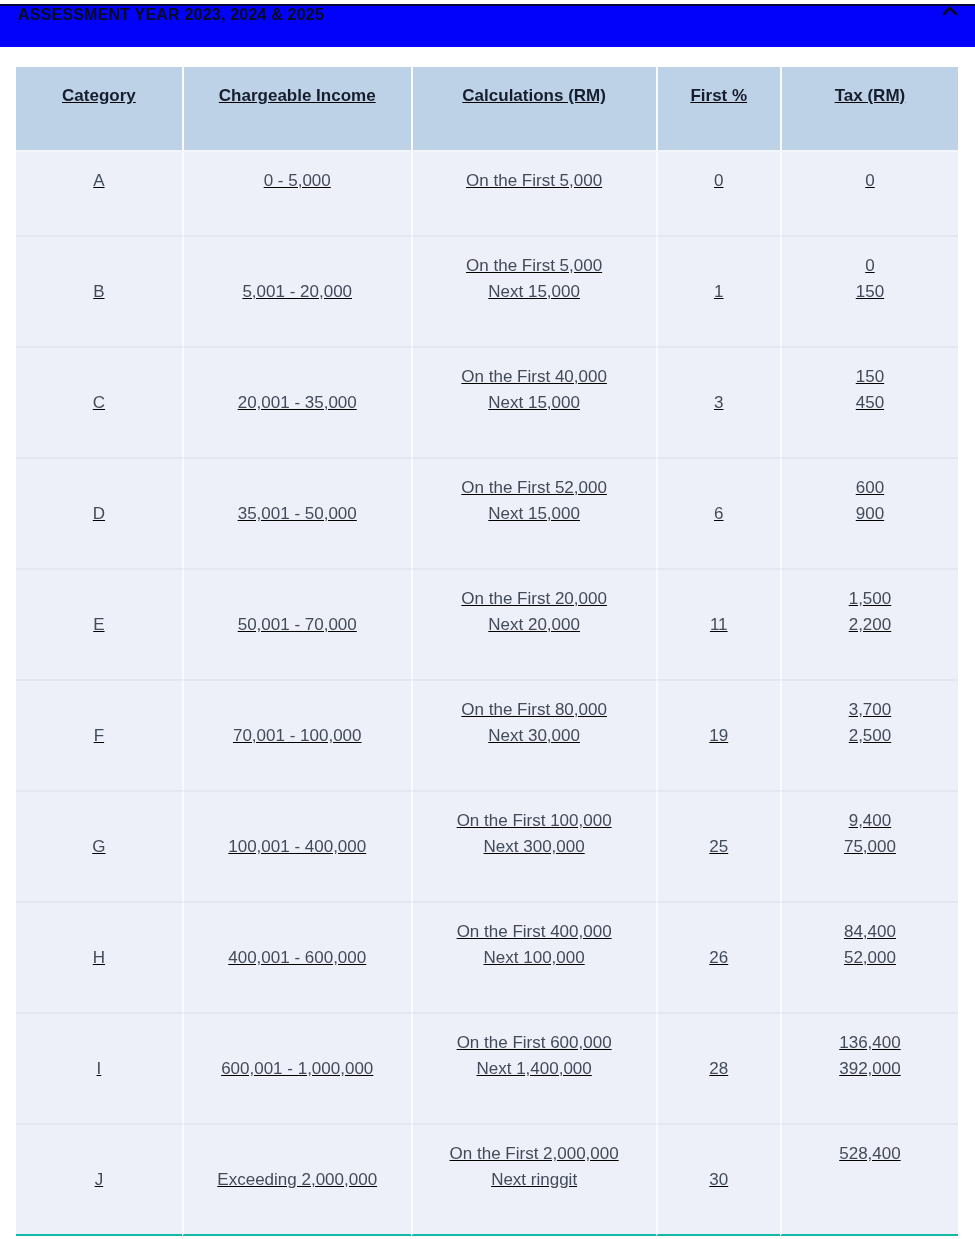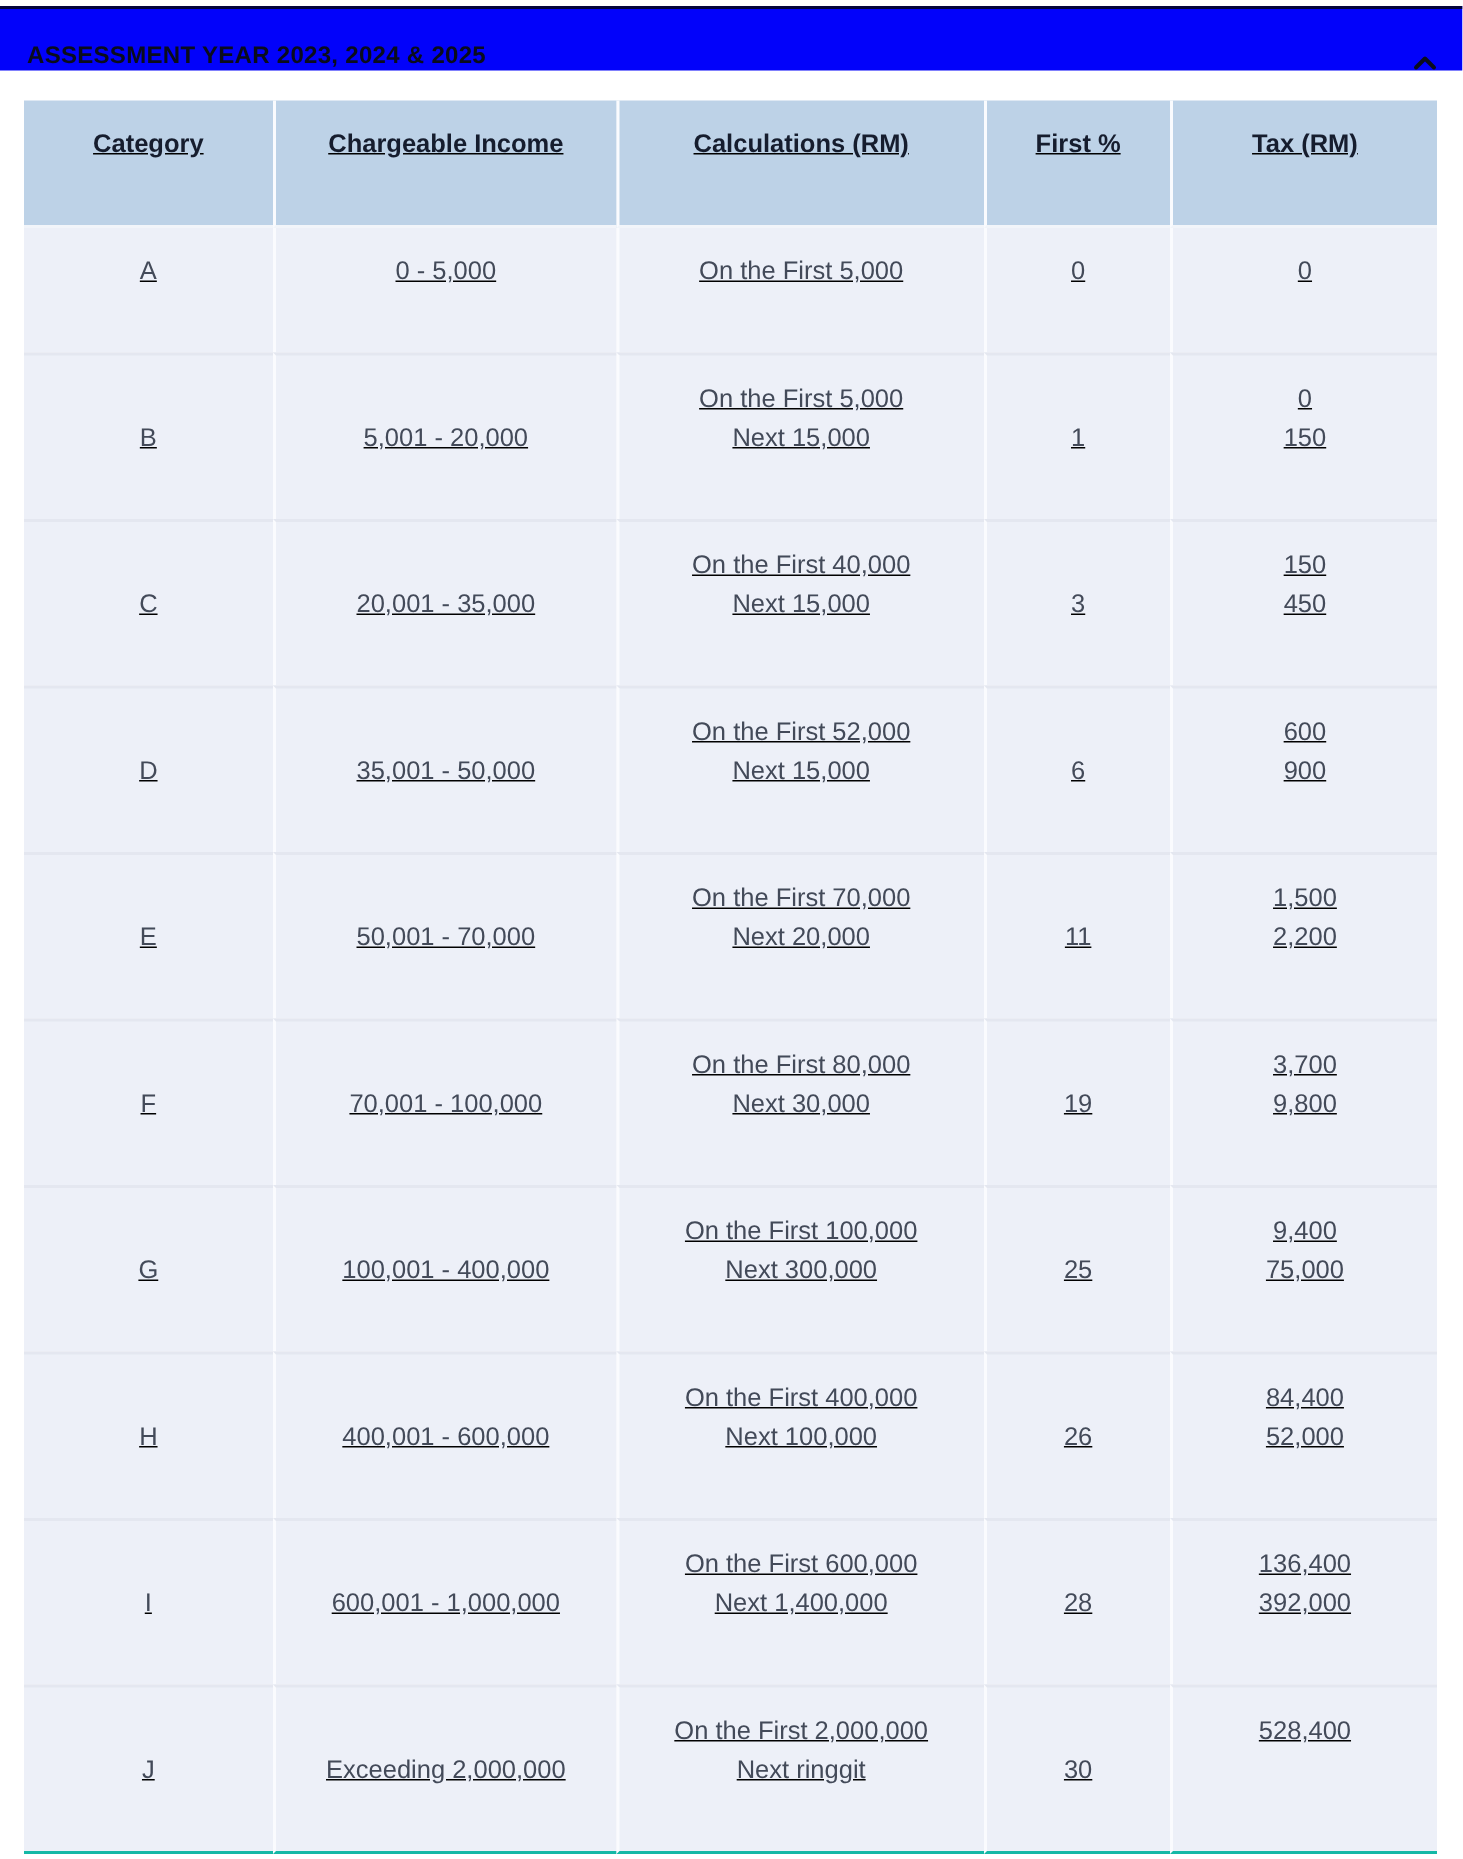--- a/index.html
+++ b/index.html
@@ -21,21 +21,21 @@
     -webkit-font-smoothing: antialiased;
   }
 
   
   .accordion-header {
     margin-top: 4px;
     height: 43px;
     background: var(--accent);
     border-top: 2px solid var(--bar_border);
     display: flex;
-    align-items: flex-end;
+    align-items: flex-start;
     justify-content: space-between;
     padding: 0 17px 0 18px;
     cursor: pointer;
   }
   .accordion-title {
     color: var(--title_text);
     font-size: 16px;
     font-weight: 700;
     letter-spacing: 0.2px;
   }
@@ -220,21 +220,21 @@
         <tr>
           <td>
               <div class="line">E</div>
               <div class="line spacer"></div>
             </td>
           <td>
               <div class="line">50,001 - 70,000</div>
               <div class="line spacer"></div>
             </td>
           <td>
-              <div class="line">On the First 70,000</div>
+              <div class="line">On the First 20,000</div>
               <div class="line">Next 20,000</div>
               <div class="line spacer"></div>
             </td>
           <td>
               <div class="line">11</div>
               <div class="line spacer"></div>
             </td>
           <td>
               <div class="line">1,500</div>
               <div class="line">2,200</div>
@@ -254,21 +254,21 @@
               <div class="line">On the First 80,000</div>
               <div class="line">Next 30,000</div>
               <div class="line spacer"></div>
             </td>
           <td>
               <div class="line">19</div>
               <div class="line spacer"></div>
             </td>
           <td>
               <div class="line">3,700</div>
-              <div class="line">9,800</div>
+              <div class="line">2,500</div>
               <div class="line spacer"></div>
             </td>
         </tr>
         <tr>
           <td>
               <div class="line">G</div>
               <div class="line spacer"></div>
             </td>
           <td>
               <div class="line">100,001 - 400,000</div>

